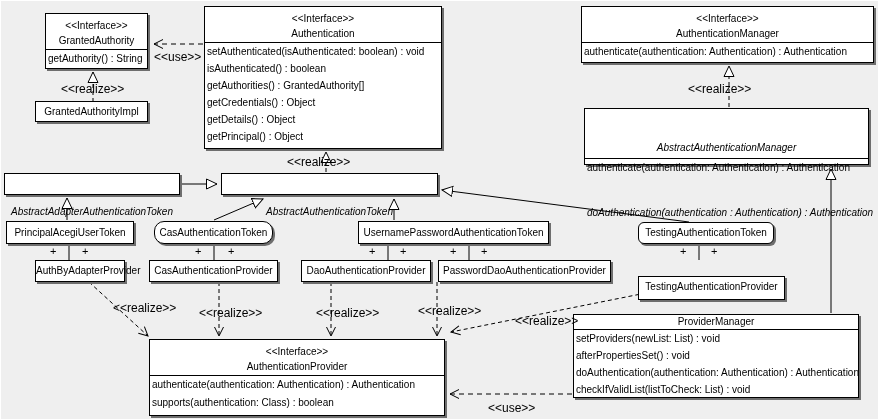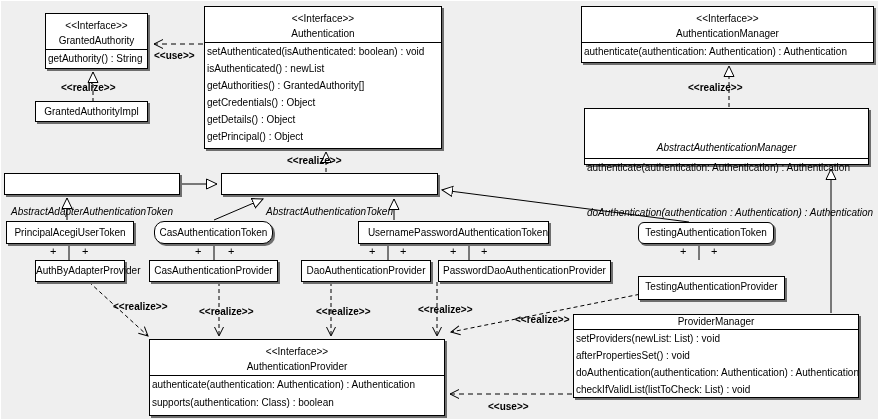--- a/index.html
+++ b/index.html
@@ -10,21 +10,21 @@
   .cls{position:absolute;z-index:2;background:#fff;border:1px solid #000;
        box-shadow:2px 2px 0 #6e6e6e;box-sizing:border-box;font-size:10px;color:#000;}
   .cls .title{text-align:center;white-space:nowrap;}
   .cls .stereo{padding-top:4px;line-height:15px;}
   .cls .cname{line-height:16px;}
   .one .cname{line-height:19px;}
   .methods{border-top:1px solid #000;}
   .m{line-height:17px;padding:0 2px;white-space:nowrap;}
   .m18{line-height:18px;}
   .it{font-style:italic;margin-top:28px;}
-  .lbl{position:absolute;z-index:3;font-size:10px;color:#000;white-space:nowrap;font-weight:bold;}
+  .lbl{position:absolute;z-index:3;font-size:12px;color:#000;white-space:nowrap;}
   .plus{position:absolute;z-index:3;font-size:11px;color:#000;}
 </style>
 </head>
 <body>
 
 <div id="canvas">
 
   <svg class="wires" width="878" height="419">
     <defs>
       <marker id="tri" markerWidth="13" markerHeight="13" refX="11" refY="6" orient="auto" markerUnits="userSpaceOnUse">
@@ -121,21 +121,21 @@
     <div class="title cname">GrantedAuthorityImpl</div>
   </div>
 
   <div class="cls" style="left:203px;top:5px;width:238px;height:143px;">
     <div class="title">
       <div class="stereo">&lt;&lt;Interface&gt;&gt;</div>
       <div class="cname">Authentication</div>
     </div>
     <div class="methods">
       <div class="m">setAuthenticated(isAuthenticated: boolean) : void</div>
-      <div class="m">isAuthenticated() : newList</div>
+      <div class="m">isAuthenticated() : boolean</div>
       <div class="m">getAuthorities() : GrantedAuthority[]</div>
       <div class="m">getCredentials() : Object</div>
       <div class="m">getDetails() : Object</div>
       <div class="m">getPrincipal() : Object</div>
     </div>
   </div>
 
   <div class="cls" style="left:580px;top:5px;width:293px;height:57px;">
     <div class="title">
       <div class="stereo">&lt;&lt;Interface&gt;&gt;</div>
@@ -164,21 +164,21 @@
 
   <div class="cls one" style="left:5px;top:220px;width:128px;height:23px;">
     <div class="title cname" style="line-height:21px;">PrincipalAcegiUserToken</div>
   </div>
 
   <div class="cls one" style="left:153px;top:220px;width:119px;height:23px;border-radius:10px;">
     <div class="title cname" style="line-height:21px;">CasAuthenticationToken</div>
   </div>
 
   <div class="cls one" style="left:357px;top:220px;width:191px;height:23px;">
-    <div class="title cname" style="line-height:21px;text-align:right;">UsernamePasswordAuthenticationToken</div>
+    <div class="title cname" style="line-height:21px;">UsernamePasswordAuthenticationToken</div>
   </div>
 
   <div class="cls one" style="left:637px;top:221px;width:136px;height:22px;border-radius:6px;">
     <div class="title cname">TestingAuthenticationToken</div>
   </div>
 
   <div class="cls one" style="left:34px;top:259px;width:90px;height:22px;">
     <div class="title cname">AuthByAdapterProvider</div>
   </div>
 

